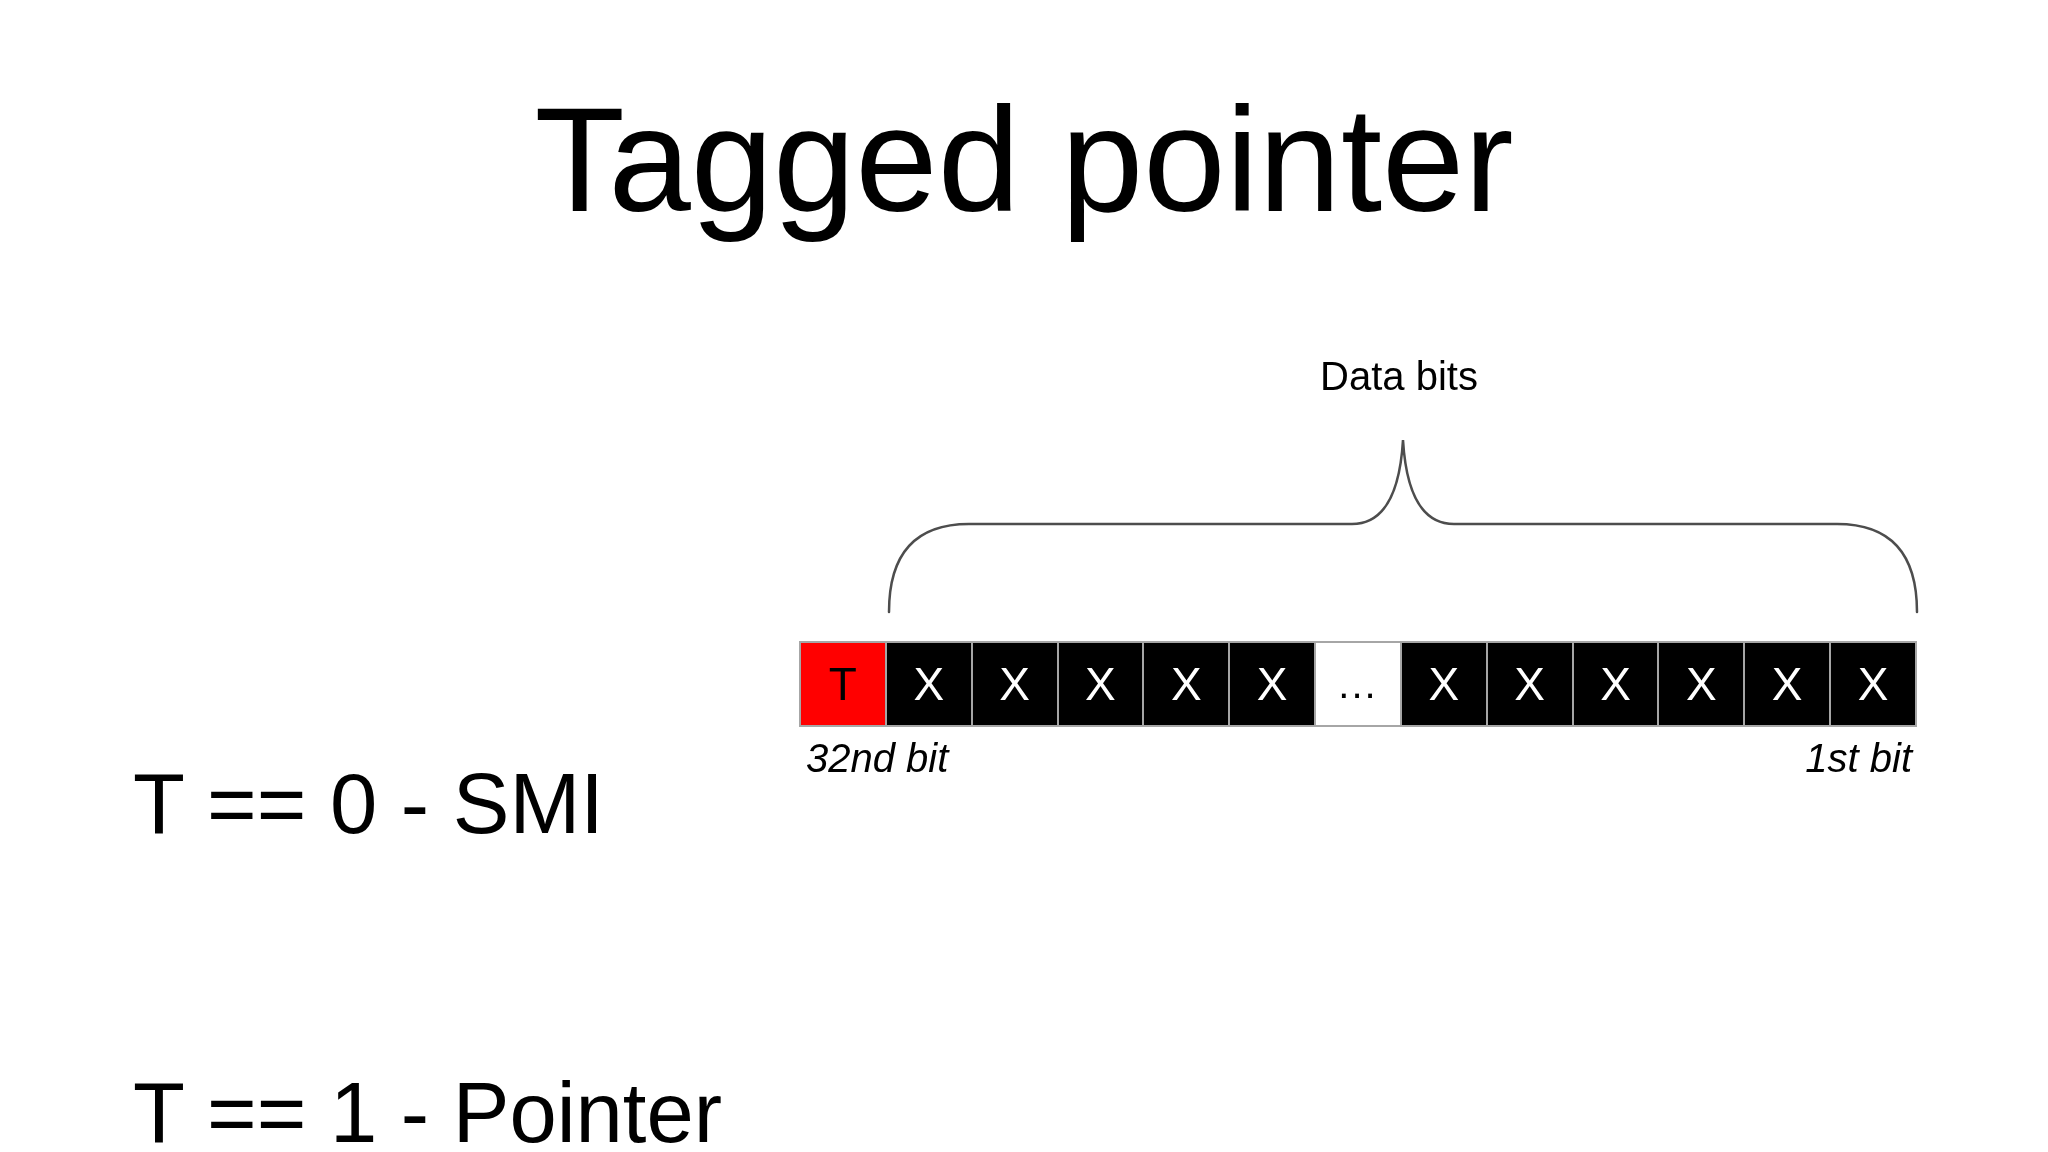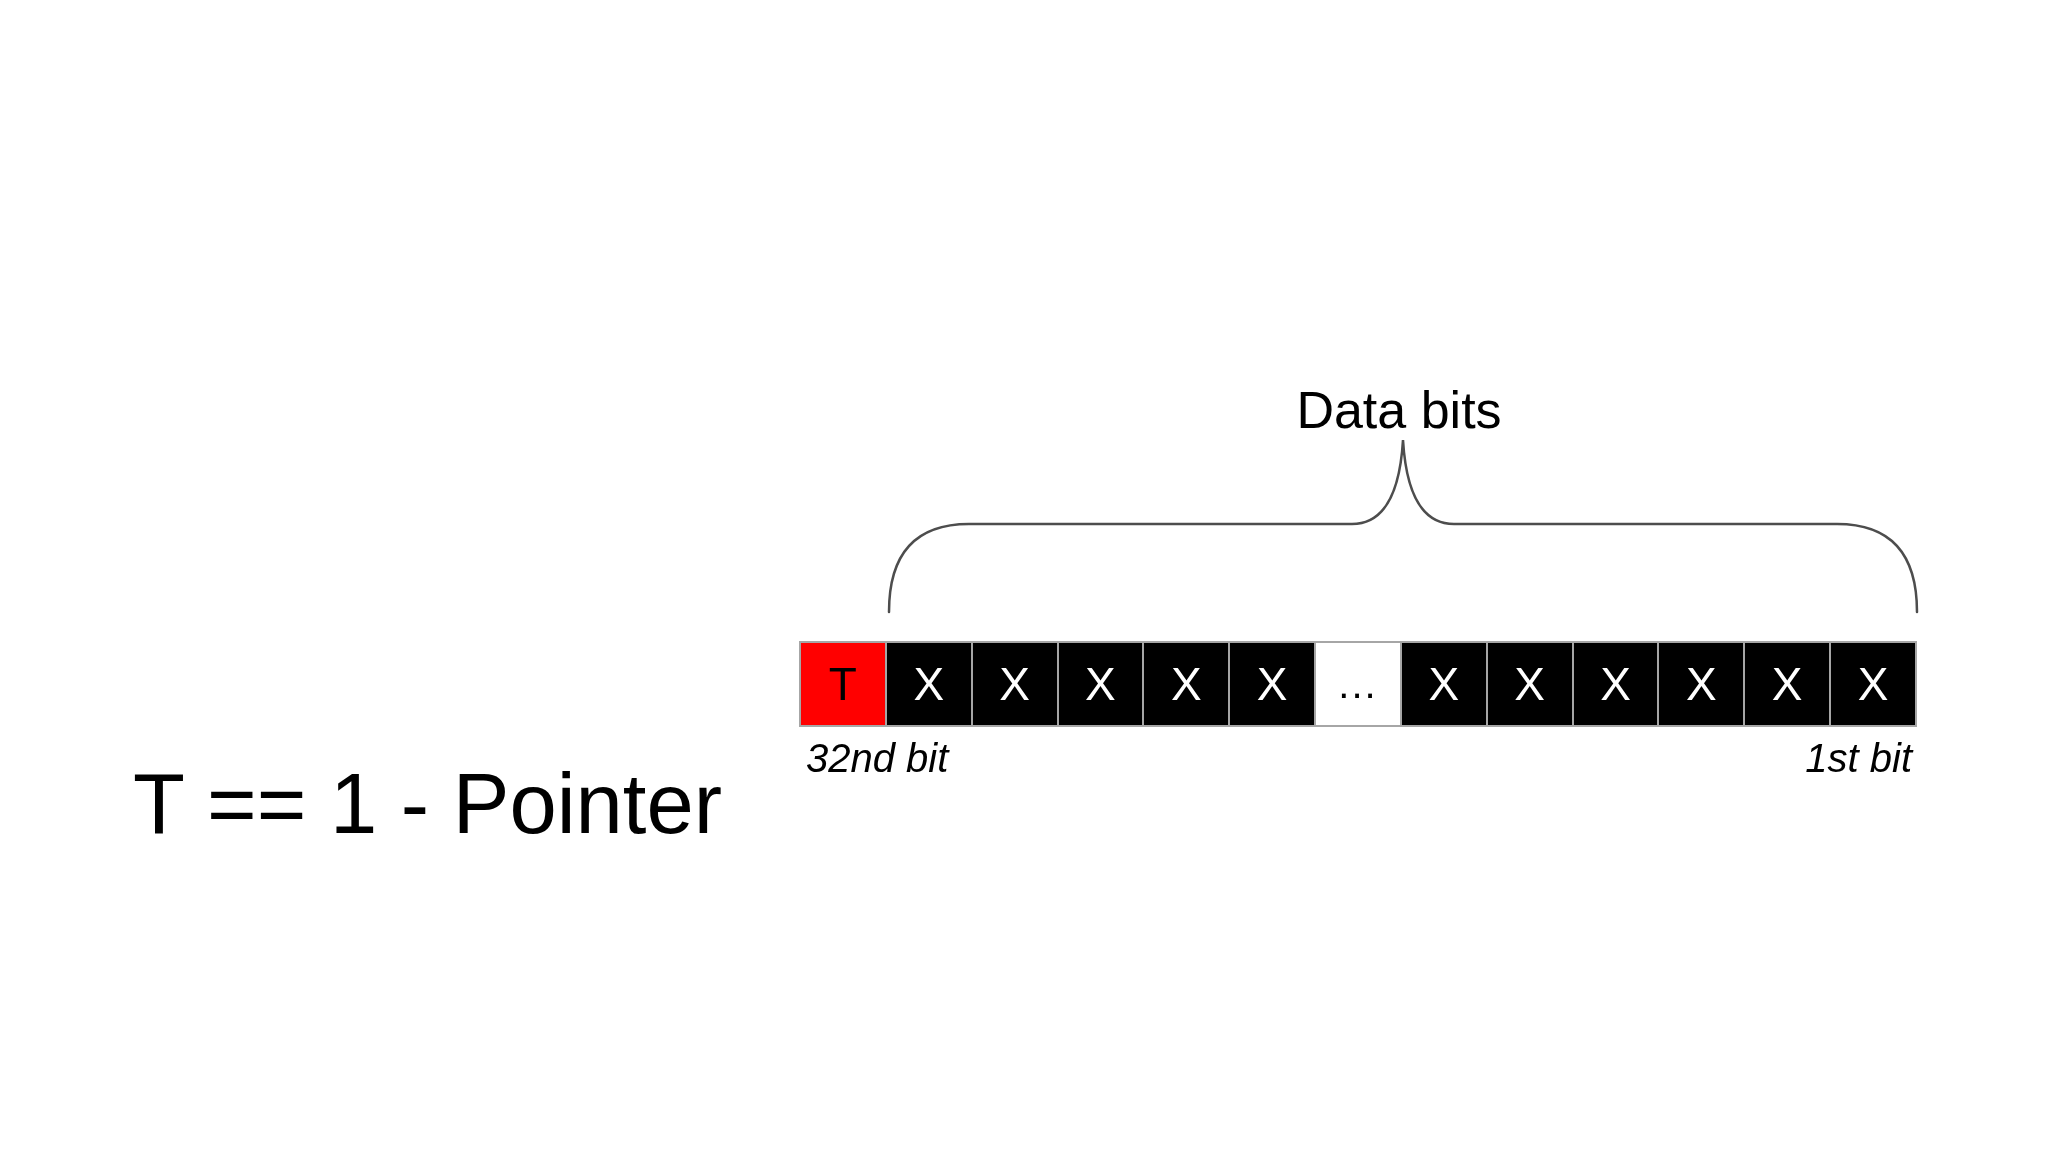--- a/index.html
+++ b/index.html
@@ -34,23 +34,23 @@
   }
   .brace-svg {
     position: absolute;
     left: 0; top: 0;
     width: 2048px; height: 1152px;
     pointer-events: none;
   }
   .data-bits-label {
     position: absolute;
     left: 1399px;
-    top: 384px;
+    top: 356px;
     transform: translateX(-50%);
-    font-size: 52px;
+    font-size: 40px;
     line-height: 1;
     white-space: nowrap;
   }
   .bit-row {
     position: absolute;
     left: 799px;
     top: 641px;
     width: 1118px;
     height: 86px;
     box-sizing: border-box;
@@ -79,22 +79,24 @@
     font-style: italic;
   }
   .bit-pos-left  { left: 806px; }
   .bit-pos-right { right: 136px; text-align: left; }
 </style>
 </head>
 <body>
 
 <div class="slide">
 
+  <h1 class="title">Tagged pointer</h1>
 
   <div class="legend">
+    <div>T == 0 - SMI</div>
     <div>T == 1 - Pointer</div>
   </div>
 
   <svg class="brace-svg" viewBox="0 0 2048 1152" xmlns="http://www.w3.org/2000/svg">
     <path d="M 889 612
              Q 889 524 969 524
              L 1352 524
              Q 1398 524 1403 440
              Q 1408 524 1454 524
              L 1837 524

